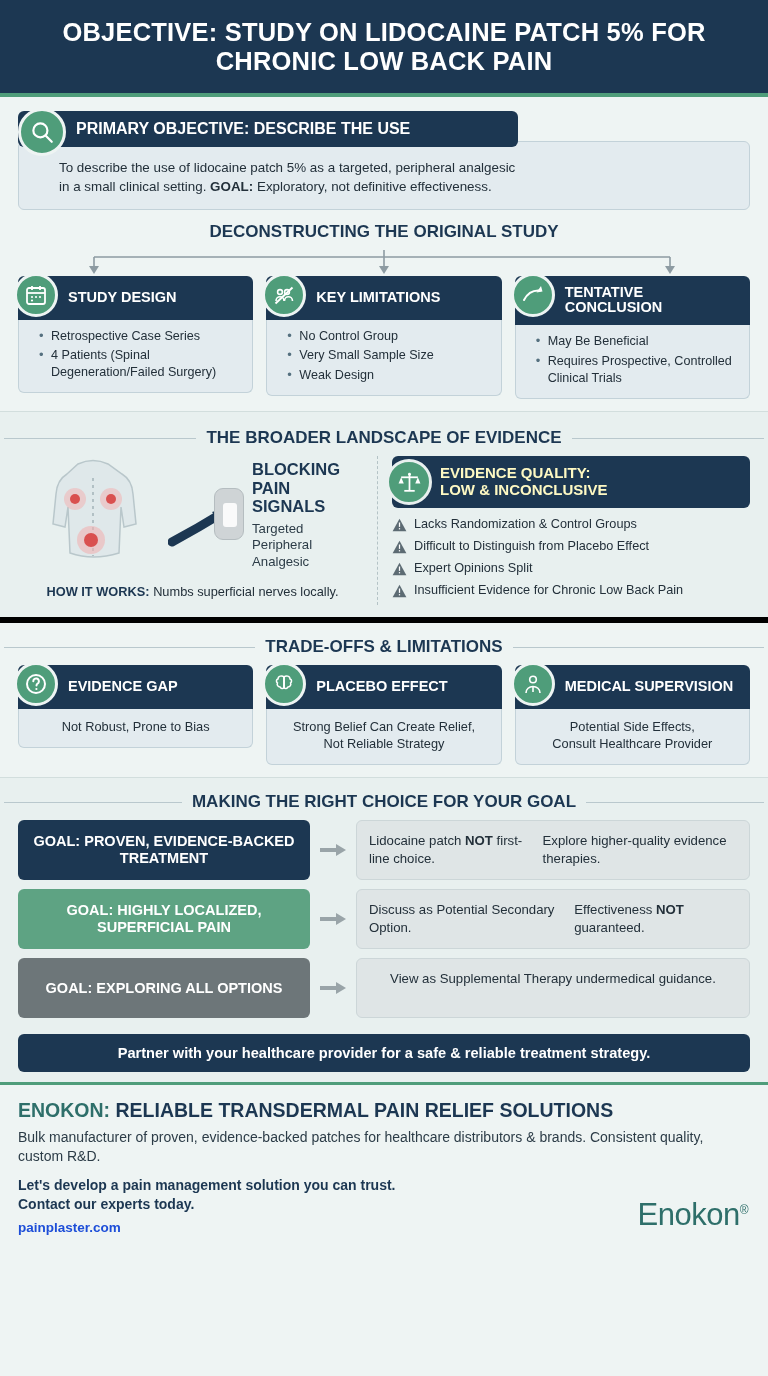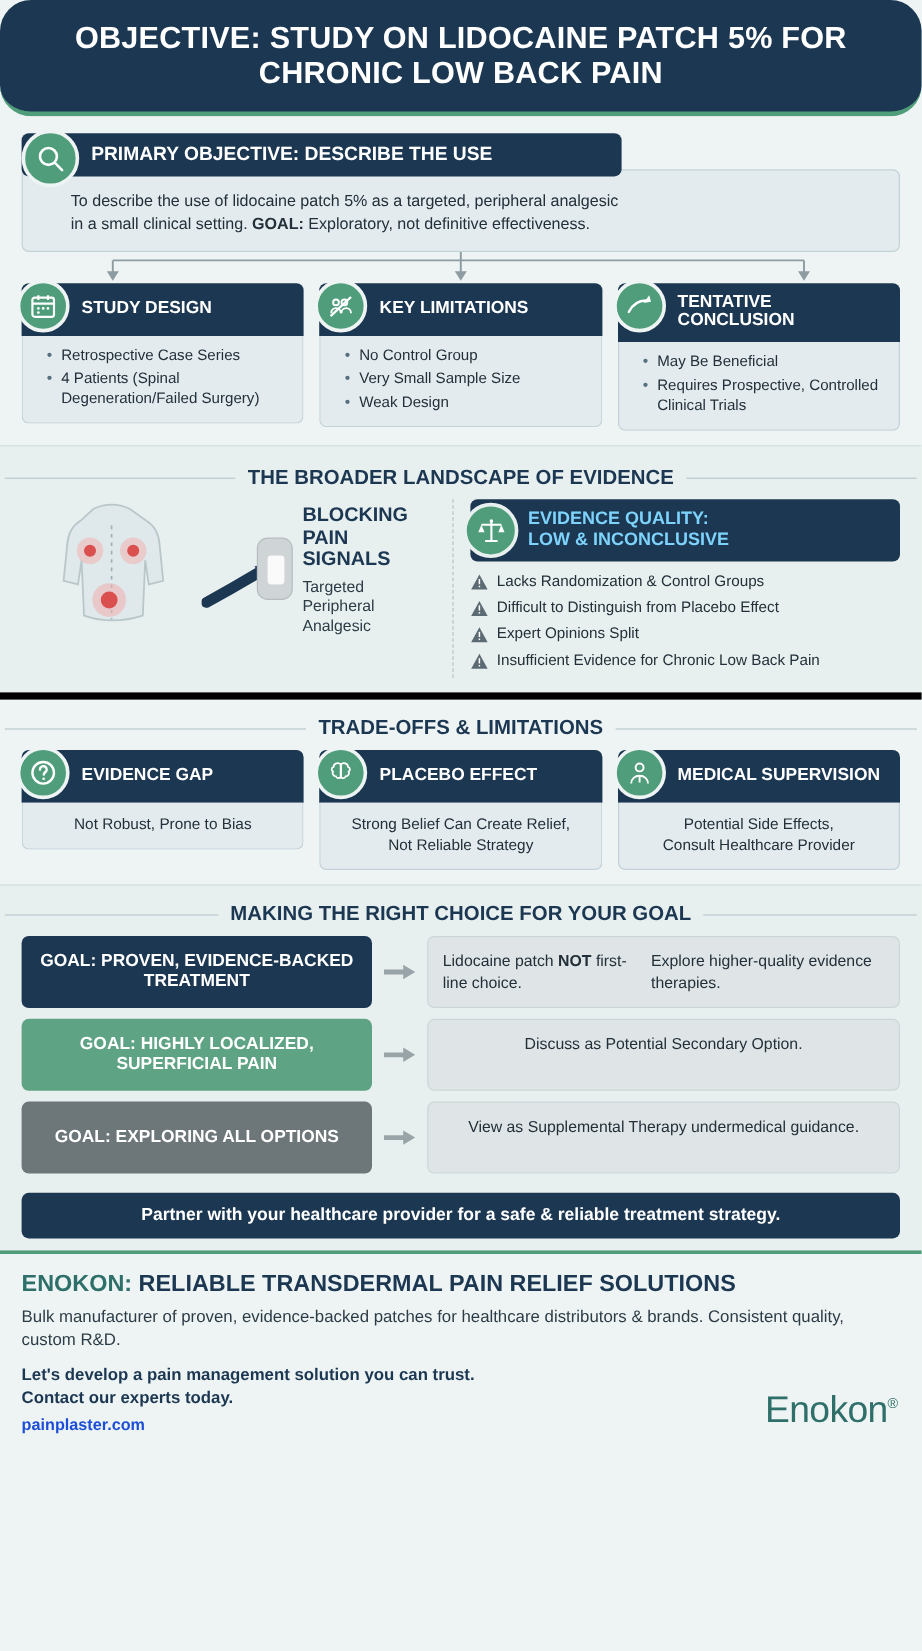--- a/index.html
+++ b/index.html
@@ -12,21 +12,20 @@
     overflow: hidden;
   }
   .page { width: 768px; height: 1376px; position: relative; background:#eef4f3; }
 
   
   .header {
     background: #1c3752;
     padding: 18px 20px 16px;
     text-align: center;
     border-bottom: 4px solid #4f9d7a;
-    border-radius: 26px;
   }
   .header h1 {
     color: #ffffff;
     font-size: 25.5px;
     line-height: 1.15;
     font-weight: bold;
     letter-spacing: .2px;
   }
   .sec-title {
     text-align: center;
@@ -110,21 +109,21 @@
 
   .torso-row { display:flex; align-items:center; height:118px; }
   .torso { width:150px; height:118px; position:relative; }
   .blocking-txt { margin-left:6px; }
   .blocking-txt h4 { font-size:16.5px; color:#1c3752; line-height:1.12; font-weight:bold;}
   .blocking-txt p { font-size:13.2px; color:#2c3c47; margin-top:5px; line-height:1.25;}
   .howitworks { font-size:12.8px; margin-top:10px; text-align:center; }
   .howitworks b { color:#1c3752; }
 
   .eq-head {
-    background:#1c3752; color:#7dd3fc; border-radius:6px;
+    background:#1c3752; color:#fef9c3; border-radius:6px;
     padding:8px 10px 8px 48px; font-weight:bold; font-size:15px; line-height:1.12;
     position:relative; min-height:52px; display:flex; align-items:center;
   }
   .eq-icon {
     width:46px;height:46px;border-radius:50%;background:#4f9d7a;
     position:absolute; left:-6px; top:3px;
     display:flex;align-items:center;justify-content:center;
     border:3px solid #e8f0ef;
   }
   .eq-icon svg{width:25px;height:25px;}
@@ -195,20 +194,23 @@
     <div class="primary-body">
       <div>To describe the use of lidocaine patch 5% as a targeted, peripheral analgesic</div>
       <div>
         <span>in a small clinical setting.</span>
         <b>GOAL:</b>
         <span>Exploratory, not definitive effectiveness.</span>
       </div>
     </div>
   </div>
 
+  <div class="sec-title">
+    <span class="txt">DECONSTRUCTING THE ORIGINAL STUDY</span>
+  </div>
 
   <div class="arrows">
     <svg viewBox="0 0 688 26" preserveAspectRatio="none">
       <path d="M344 0 L344 7 M54 7 L630 7 M54 7 L54 18 M344 7 L344 18 M630 7 L630 18" stroke="#8d9ba2" stroke-width="1.6" fill="none"></path>
       <polygon points="54,24 49,16 59,16" fill="#8d9ba2"></polygon>
       <polygon points="344,24 339,16 349,16" fill="#8d9ba2"></polygon>
       <polygon points="630,24 625,16 635,16" fill="#8d9ba2"></polygon>
     </svg>
   </div>
 
@@ -305,20 +307,24 @@
             <h4>
               <span>BLOCKING</span><br>
               <span>PAIN SIGNALS</span>
             </h4>
             <p>
               <span>Targeted Peripheral</span><br>
               <span>Analgesic</span>
             </p>
           </div>
         </div>
+        <div class="howitworks">
+          <b>HOW IT WORKS:</b>
+          <span>Numbs superficial nerves locally.</span>
+        </div>
       </div>
 
       <div class="land-right">
         <div class="eq-head">
           <div class="eq-icon">
             <svg viewBox="0 0 24 24" fill="none" stroke="#fff" stroke-width="1.7">
               <line x1="12" y1="4" x2="12" y2="20"></line>
                 <line x1="7" y1="20" x2="17" y2="20"></line>
               <line x1="4" y1="7" x2="20" y2="7"></line>
               <path d="M4 7 L1.5 13 h5 z" fill="#fff" stroke="none"></path>
@@ -442,20 +448,23 @@
     <div class="goal-row">
       <div class="goal-pill" style="background:#5ea383">GOAL: HIGHLY LOCALIZED, SUPERFICIAL PAIN</div>
       <div class="goal-arrow">
         <svg viewBox="0 0 30 20">
             <path d="M2 10 H20" stroke="#99a4a8" stroke-width="4"></path>
             <polygon points="28,10 18,4 18,16" fill="#99a4a8"></polygon>
           </svg>
       </div>
       <div class="goal-text">
         <div>Discuss as Potential Secondary Option.</div>
+        <div>
+          <span>Effectiveness </span><b>NOT</b><span> guaranteed.</span>
+        </div>
       </div>
     </div>
 
     <div class="goal-row">
       <div class="goal-pill" style="background:#6d7679">GOAL: EXPLORING ALL OPTIONS</div>
       <div class="goal-arrow">
         <svg viewBox="0 0 30 20">
             <path d="M2 10 H20" stroke="#99a4a8" stroke-width="4"></path>
             <polygon points="28,10 18,4 18,16" fill="#99a4a8"></polygon>
           </svg>

